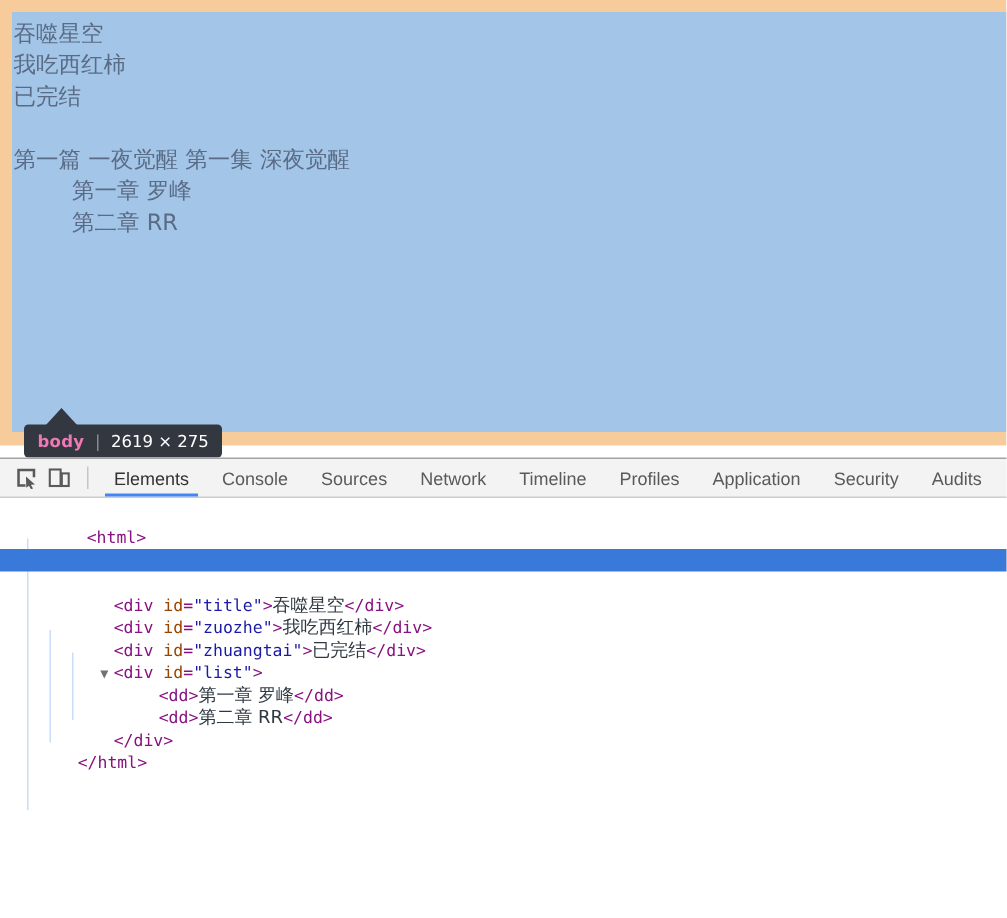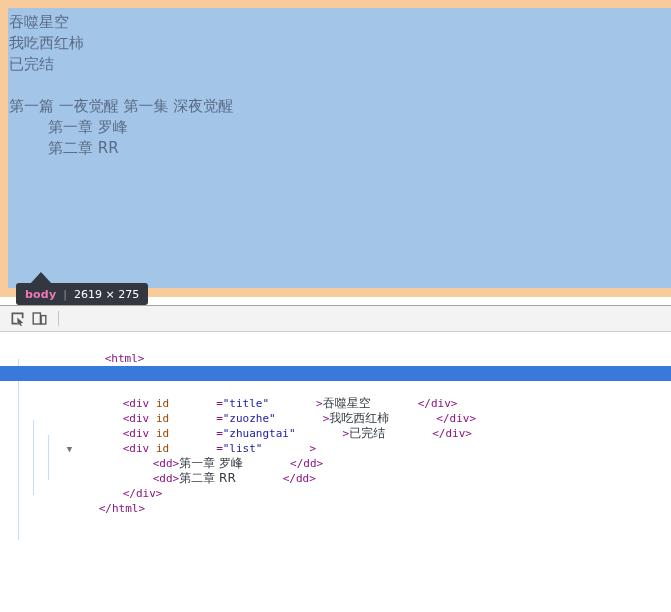--- a/index.html
+++ b/index.html
@@ -221,21 +221,20 @@
     width: 9px;
     color: #727272;
     font-size: 9px;
   }
   .ellipsis {
     color: #9aa0a6;
     letter-spacing: 1px;
   }
   .tag {
     color: #881280;
-    margin-left: 47px;
   }
   .attr-name {
     color: #994500;
   }
   .attr-value {
     color: #1a1aa6;
   }
   .text-node {
     color: #303942;
     font-family: "DejaVu Sans", sans-serif;
@@ -295,20 +294,31 @@
         </svg>
       </div>
       <div class="tool-icon">
         <svg width="15" height="15" viewBox="0 0 15 15" aria-hidden="true">
           <rect x="1.2" y="2.0" width="7.2" height="11.0" fill="none" stroke="#5a5a5a" stroke-width="1.4"></rect>
           <rect x="9.2" y="4.6" width="4.6" height="8.4" fill="none" stroke="#5a5a5a" stroke-width="1.4"></rect>
         </svg>
       </div>
     </div>
     <div class="toolbar-divider"></div>
+    <div id="tab-strip">
+      <div class="dt-tab active">Elements</div>
+      <div class="dt-tab">Console</div>
+      <div class="dt-tab">Sources</div>
+      <div class="dt-tab">Network</div>
+      <div class="dt-tab">Timeline</div>
+      <div class="dt-tab">Profiles</div>
+      <div class="dt-tab">Application</div>
+      <div class="dt-tab">Security</div>
+      <div class="dt-tab">Audits</div>
+    </div>
   </div>
 
   <div id="dom-tree">
 
     <div class="guide" style="left:18px; top:27px; height:181px;"></div>
     <div class="guide" style="left:33px; top:88px; height:75px;"></div>
     <div class="guide" style="left:48px; top:103px; height:45px;"></div>
 
     <div class="node-row">
       <span style="padding-left:12px"><span class="tag">&lt;html&gt;</span></span>

